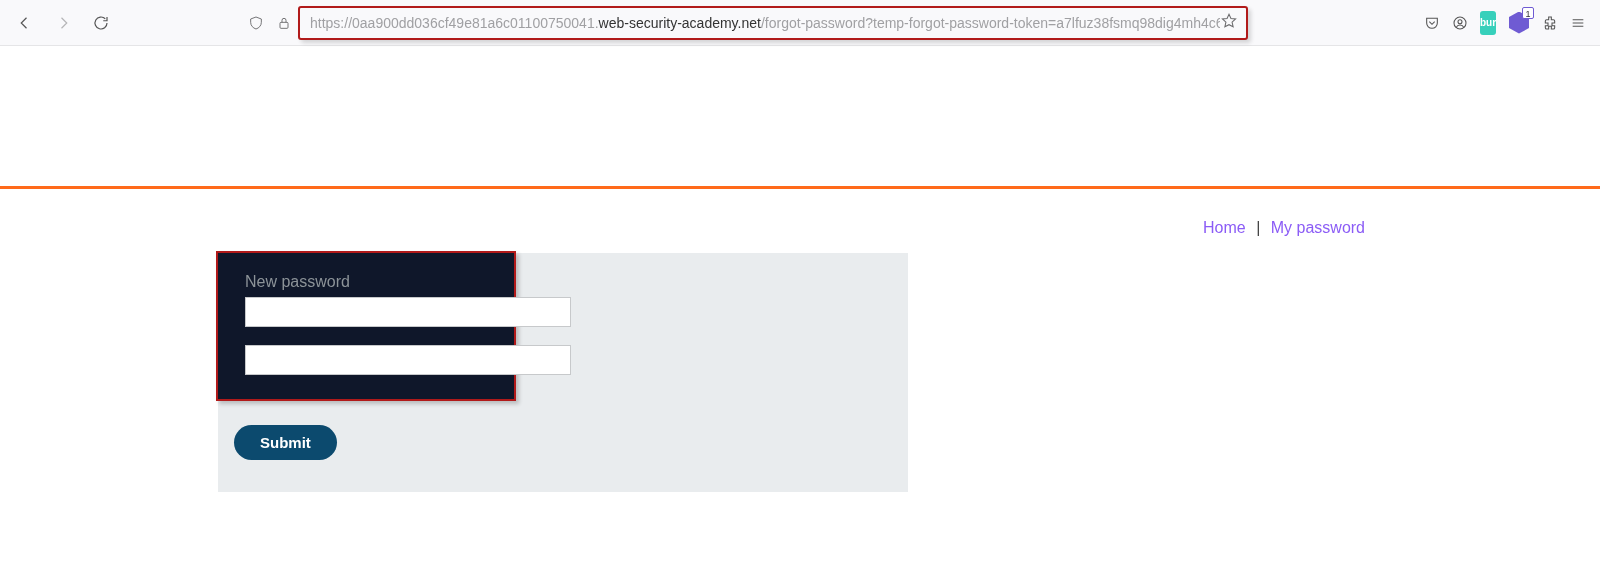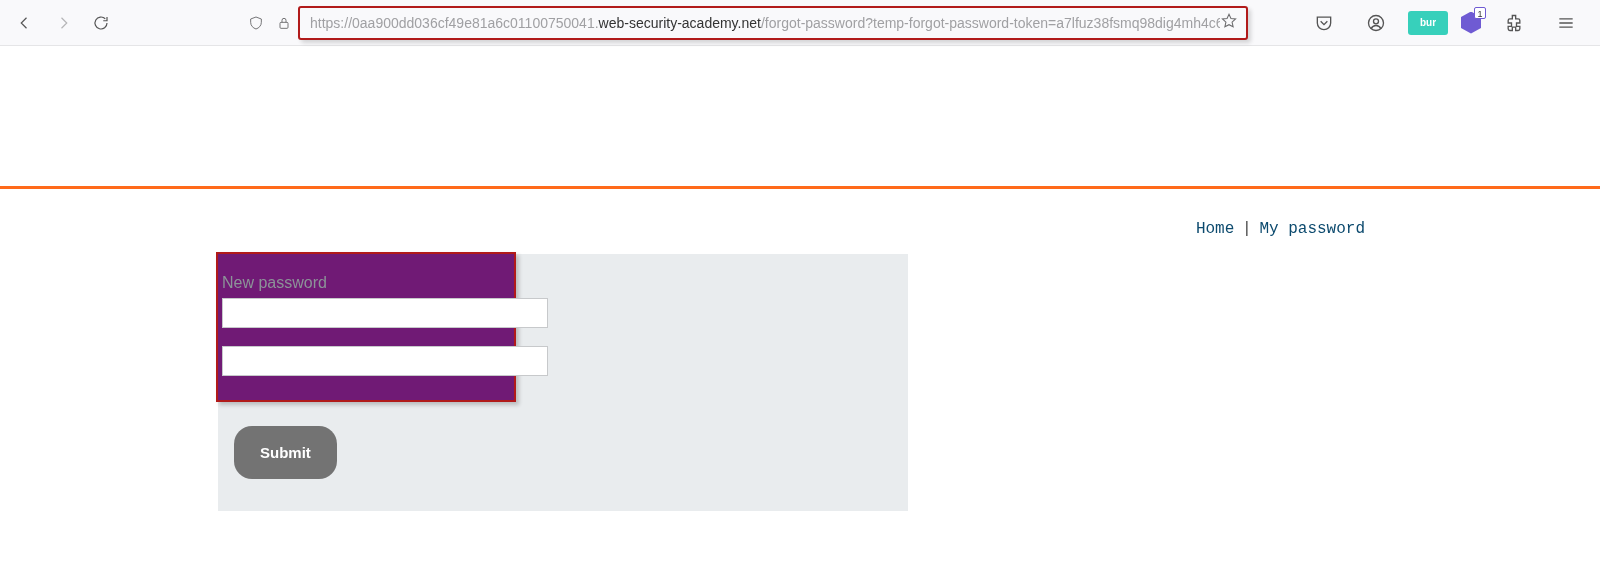--- a/index.html
+++ b/index.html
@@ -36,73 +36,73 @@
     background:#f9f9fb;
     display:flex; align-items:center;
     padding:0 8px 0 10px;
     box-shadow:3px 3px 4px rgba(0,0,0,0.15);
   }
   .urltext { flex:1; font-size:14px; color:#a0a0a3; white-space:nowrap; overflow:hidden; }
   .urltext .domain { color:#333;text-align:right; }
   .star-icon svg { width:18px; height:18px; stroke:#6b6b6d; fill:none; stroke-width:1.4; }
 
   .ext-bar { margin-left:auto; display:flex; align-items:center; gap:12px; padding-right:6px; }
-  .ext { width:40px; height:24px; display:flex; align-items:center; justify-content:center; position:relative; }
+  .ext { width:16px; height:24px; display:flex; align-items:center; justify-content:center; position:relative; }
   .ext svg { width:20px; height:20px; stroke:#555; fill:none; stroke-width:1.6; }
   .ext.burp { background:#37d0bb; color:#fff; font-size:10px; font-weight:bold; border-radius:3px; text-align:center; line-height:20px; }
   .ext.burp .b { width:100%; height:100%; display:flex; align-items:center; justify-content:center; }
   .ext.hex { width:22px; }
   .hexagon { width:20px; height:22px; background:#6f5bd3; clip-path:polygon(50% 0,100% 25%,100% 75%,50% 100%,0 75%,0 25%); position:relative; }
   .badge { position:absolute; top:-4px; right:-4px; background:#fff; color:#333; font-size:9px; line-height:12px; min-width:12px; height:12px; border:1px solid #6f5bd3; border-radius:2px; text-align:center; padding:0 1px; }
 
   
   .orange-rule { height:3px; background:#ff6a1a; margin-top:140px; }
 
   .page-nav { width:1130px; margin:30px auto 0; text-align:right; font-size:16px; }
-  .page-nav a { color:#0c4a6e; text-decoration:none;font-family:Liberation Mono, monospace; }
+  .page-nav a { color:#8b5cf6; text-decoration:none; }
   .page-nav .sep { color:#444; margin:0 6px; }
 
   .panel {
     width:690px;
     margin:16px 0 0 218px;
     background:#e9ecee;
     padding:0 0 32px 0;
   }
   .form-highlight {
     border:2px solid #b11a1a;
     box-shadow:3px 3px 4px rgba(0,0,0,0.2);
-    padding:18px 16px 20px 4px;
+    padding:18px 16px 20px 27px;
     width:300px;
     margin:0 0 22px 0;
     position:relative;
     top:-2px; left:-2px;
-    background:#701a75;
+    background:#0f172a;
   }
   .field-label { color:#8c9398; font-size:16px; margin:2px 0 6px; }
   .text-input {
     width:326px; height:30px;
     border:1px solid #c7c9cb;
     background:#fff;
     display:block;
     margin-bottom:18px;
     padding:4px 6px;
     font-size:14px;
   }
   .text-input:last-of-type { margin-bottom:4px; }
 
   .submit-btn {
     display:inline-block;
     margin-left:16px;
-    background:#737373;
+    background:#0c4a6e;
     color:#fff;
     font-size:15px;
     font-weight:bold;
     border:none;
     border-radius:18px;
-    padding:18px 26px;
+    padding:9px 26px;
     cursor:pointer;
   }
 </style>
 </head>
 <body>
 
 <div class="chrome">
 
   <div class="nav-btn">
     <svg viewBox="0 0 24 24">

